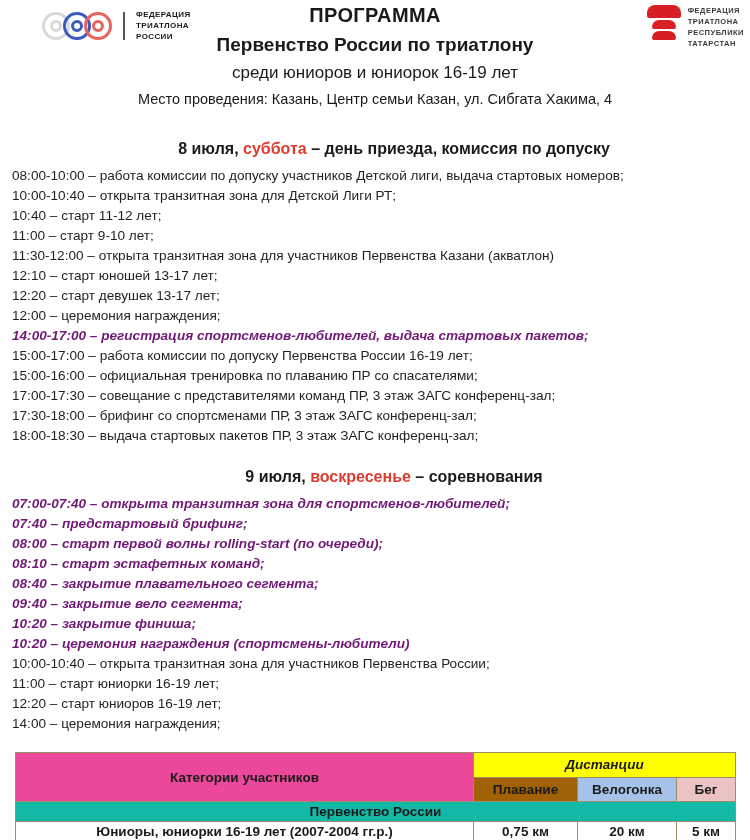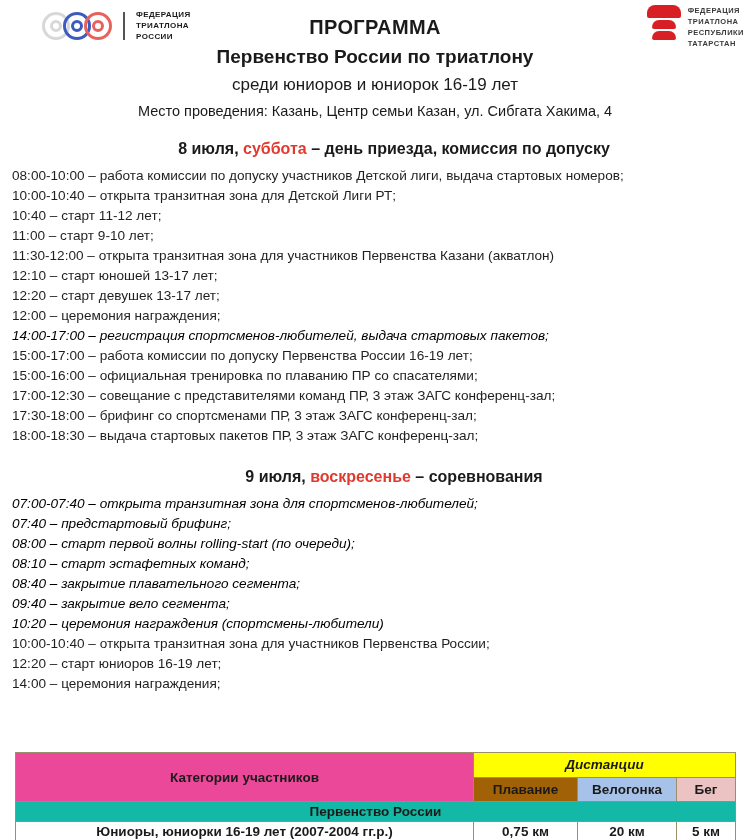--- a/index.html
+++ b/index.html
@@ -113,21 +113,21 @@
     font-weight: bold;
     line-height: 1.45;
     letter-spacing: 0.5px;
     color: #3a3a3a;
     text-transform: uppercase;
     padding-top: 2px;
   }
 
   .title-block {
     text-align: center;
-    padding-top: 16px;
+    padding-top: 4px;
   }
   .title-main {
     font-size: 20px;
     font-weight: bold;
     letter-spacing: 0.4px;
   }
   .title-sub {
     font-size: 19px;
     font-weight: bold;
     margin-top: 7px;
@@ -157,23 +157,23 @@
   .sched {
     padding-left: 12px;
   }
   .sched-line {
     font-size: 13.6px;
     line-height: 20px;
     white-space: nowrap;
     color: #1f1f1f;
   }
   .sched-line.blue {
-    color: #000000;
+    color: #701a75;
     font-style: italic;
-    font-weight: normal;
+    font-weight: bold;
   }
 
   
   .table-wrap {
     position: absolute;
     left: 15px;
     top: 752px;
     width: 720px;
   }
   table.prog {
@@ -254,38 +254,40 @@
     <div class="sched-line">10:00-10:40 – открыта транзитная зона для Детской Лиги РТ;</div>
     <div class="sched-line">10:40 – старт 11-12 лет;</div>
     <div class="sched-line">11:00 – старт 9-10 лет;</div>
     <div class="sched-line">11:30-12:00 – открыта транзитная зона для участников Первенства Казани (акватлон)</div>
     <div class="sched-line">12:10 – старт юношей 13-17 лет;</div>
     <div class="sched-line">12:20 – старт девушек 13-17 лет;</div>
     <div class="sched-line">12:00 – церемония награждения;</div>
     <div class="sched-line blue">14:00-17:00 – регистрация спортсменов-любителей, выдача стартовых пакетов;</div>
     <div class="sched-line">15:00-17:00 – работа комиссии по допуску Первенства России 16-19 лет;</div>
     <div class="sched-line">15:00-16:00 – официальная тренировка по плаванию ПР со спасателями;</div>
-    <div class="sched-line">17:00-12:30 – совещание с представителями команд ПР, 3 этаж ЗАГС конференц-зал;</div>
+    <div class="sched-line">17:00-17:30 – совещание с представителями команд ПР, 3 этаж ЗАГС конференц-зал;</div>
     <div class="sched-line">17:30-18:00 – брифинг со спортсменами ПР, 3 этаж ЗАГС конференц-зал;</div>
     <div class="sched-line">18:00-18:30 – выдача стартовых пакетов ПР, 3 этаж ЗАГС конференц-зал;</div>
   </div>
 
 <div class="day-heading">
   <span>9 июля, </span><span class="hl">воскресенье</span><span> – соревнования</span>
 </div>
 
 <div class="sched" id="day2-lines">
     <div class="sched-line blue">07:00-07:40 – открыта транзитная зона для спортсменов-любителей;</div>
     <div class="sched-line blue">07:40 – предстартовый брифинг;</div>
     <div class="sched-line blue">08:00 – старт первой волны rolling-start (по очереди);</div>
     <div class="sched-line blue">08:10 – старт эстафетных команд;</div>
     <div class="sched-line blue">08:40 – закрытие плавательного сегмента;</div>
     <div class="sched-line blue">09:40 – закрытие вело сегмента;</div>
+    <div class="sched-line blue">10:20 – закрытие финиша;</div>
     <div class="sched-line blue">10:20 – церемония награждения (спортсмены-любители)</div>
     <div class="sched-line">10:00-10:40 – открыта транзитная зона для участников Первенства России;</div>
+    <div class="sched-line">11:00 – старт юниорки 16-19 лет;</div>
     <div class="sched-line">12:20 – старт юниоров 16-19 лет;</div>
     <div class="sched-line">14:00 – церемония награждения;</div>
   </div>
 
 <div class="table-wrap">
   <table class="prog">
     <colgroup>
       <col style="width:458px">
       <col style="width:104px">
       <col style="width:99px">

